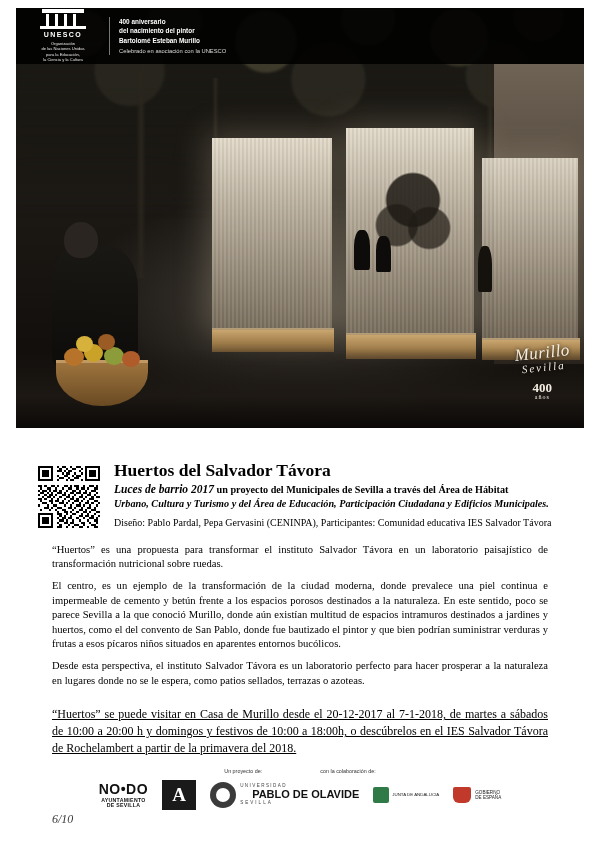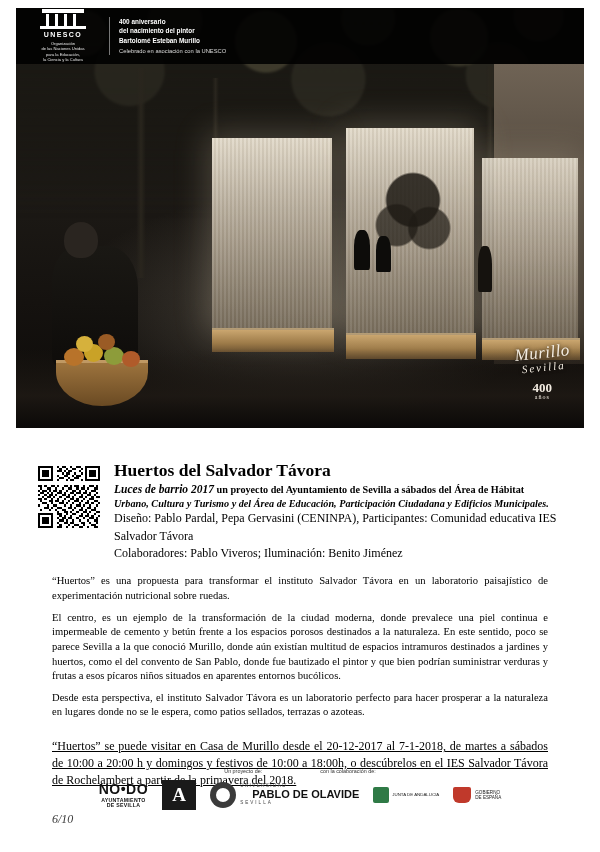--- a/index.html
+++ b/index.html
@@ -237,23 +237,23 @@
     font-weight: bold;
   }
   .subtitle {
     font-size: 10.2px;
     line-height: 1.3;
     margin: 0;
   }
   .subtitle .it { font-style: italic; }
   .subtitle b { font-weight: bold; }
   .credits {
-    font-size: 12px;
+    font-size: 10px;
     line-height: 1.45;
-    margin-top: 0;
+    margin-top: 6px;
   }
 
   .body-text {
     padding: 12px 52px 0 52px;
     box-sizing: border-box;
     font-size: 10.6px;
     line-height: 1.38;
     text-align: justify;
   }
   .body-text p { margin: 0 0 7px 0; }
@@ -646,32 +646,31 @@
           <rect x="16" y="28" width="1" height="1"></rect>
           <rect x="19" y="28" width="2" height="1"></rect>
           <rect x="23" y="28" width="1" height="1"></rect>
           <rect x="26" y="28" width="2" height="1"></rect>
       </g>
     </svg>
 
     <div class="head-text">
       <h1 class="title">Huertos del Salvador Távora</h1>
       <p class="subtitle">
-        <span class="it" style="font-size:11.5px;font-weight:bold;">Luces de barrio 2017</span><b> un proyecto del Ayuntamiento de Sevilla a sábados del Área de Hábitat</b><br>
+        <span class="it" style="font-size:11.5px;font-weight:bold;">Luces de barrio 2017</span><b> un proyecto del Municipales de Sevilla a través del Área de Hábitat</b><br>
         <b class="it">Urbano, Cultura y Turismo y del Área de Educación, Participación Ciudadana y Edificios Municipales.</b>
       </p>
       <div class="credits">
         <div>Diseño: Pablo Pardal, Pepa Gervasini (CENINPA), Participantes: Comunidad educativa IES Salvador Távora</div>
-        <div>Colaboradores: Pablo Viveros; Iluminación: Benito Jiménez</div>
       </div>
     </div>
   </div>
 
   <div class="body-text">
-    <p>“Huertos” es una propuesta para transformar el instituto Salvador Távora en un laboratorio paisajístico de experimentación nutricional sobre ruedas.</p>
+    <p>“Huertos” es una propuesta para transformar el instituto Salvador Távora en un laboratorio paisajístico de transformación nutricional sobre ruedas.</p>
     <p>El centro, es un ejemplo de la transformación de la ciudad moderna, donde prevalece una piel continua e impermeable de cemento y betún frente a los espacios porosos destinados a la naturaleza.  En este sentido, poco se parece Sevilla a la que conoció Murillo, donde aún existían multitud de espacios intramuros destinados a jardines y huertos, como el del convento de San Pablo, donde fue bautizado el pintor y que bien podrían suministrar verduras y frutas a esos pícaros niños situados en aparentes entornos bucólicos.</p>
     <p>Desde esta perspectiva, el instituto Salvador Távora es un laboratorio perfecto para hacer prosperar a la naturaleza en lugares donde no se le espera, como patios sellados, terrazas o azoteas.</p>
   </div>
 
   <div class="note">“Huertos” se puede visitar en Casa de Murillo desde el 20-12-2017 al 7-1-2018, de martes a sábados de 10:00 a 20:00 h y domingos y festivos de 10:00 a 18:00h, o descúbrelos en el IES Salvador Távora de Rochelambert a partir de la primavera del 2018.</div>
 </div>
 
 <div class="footer">
   <div class="footer-labels">
     <span>Un proyecto de:</span>

